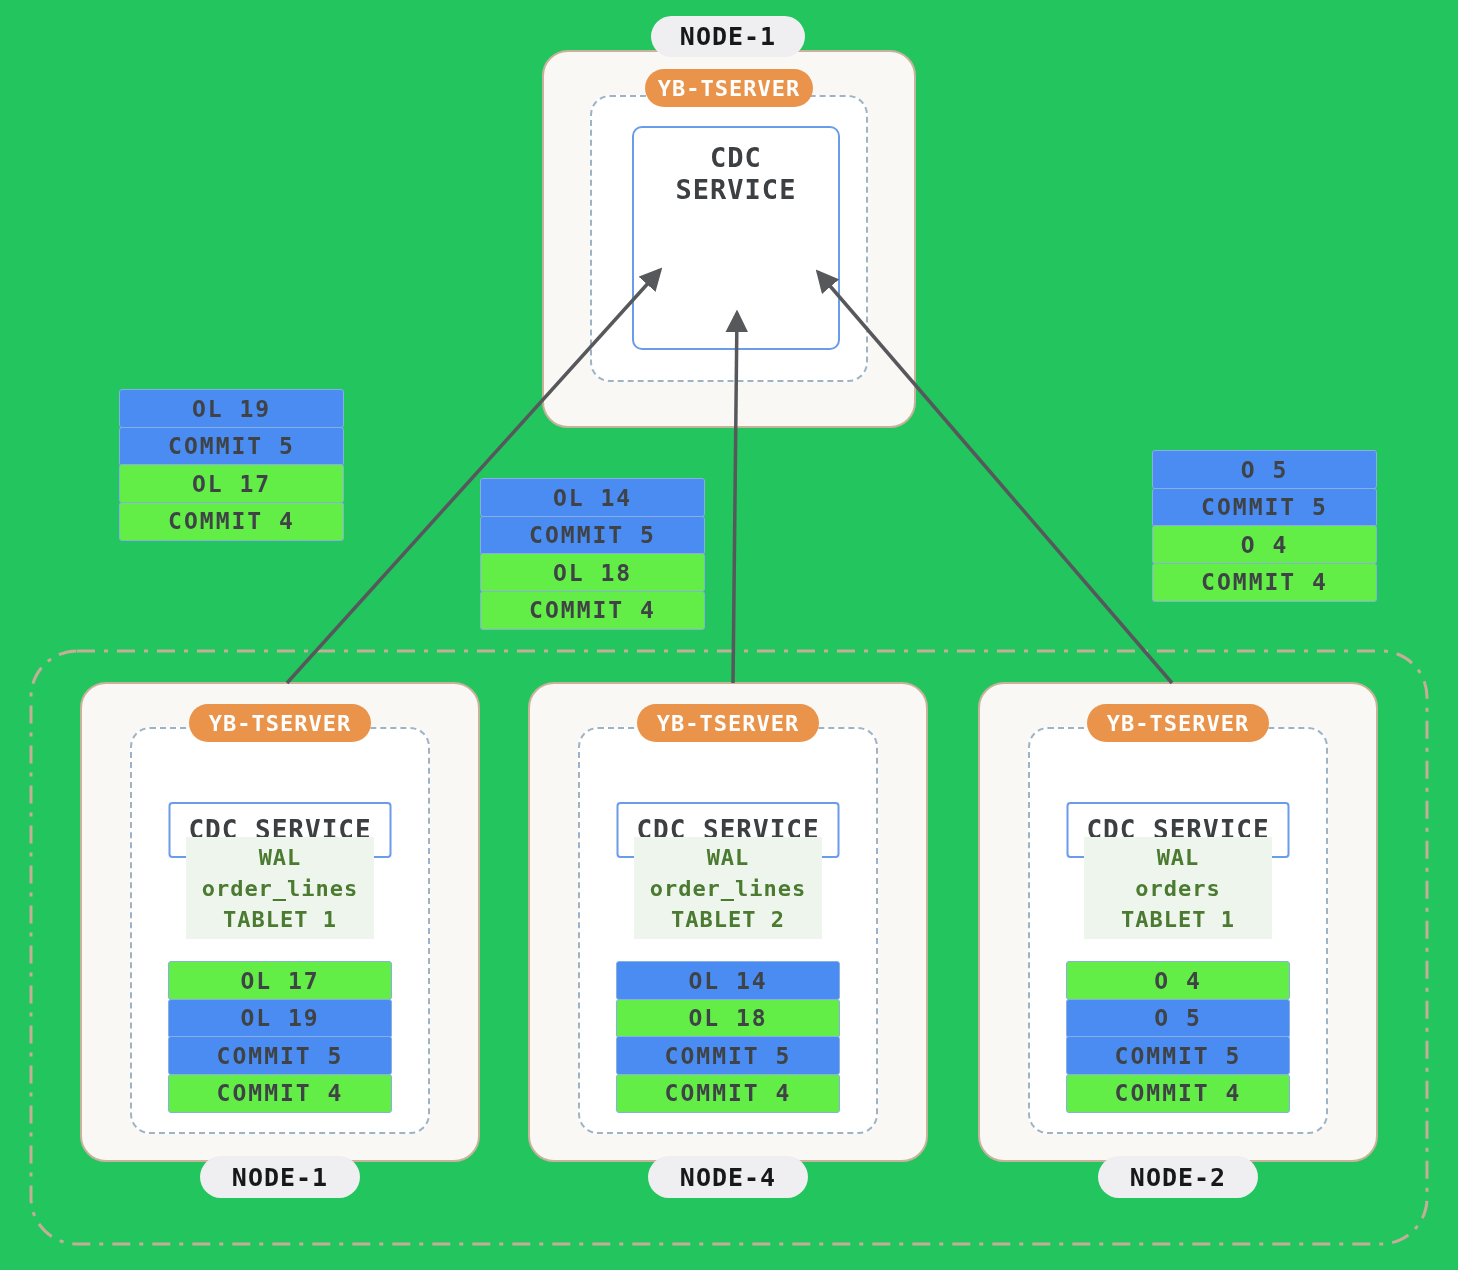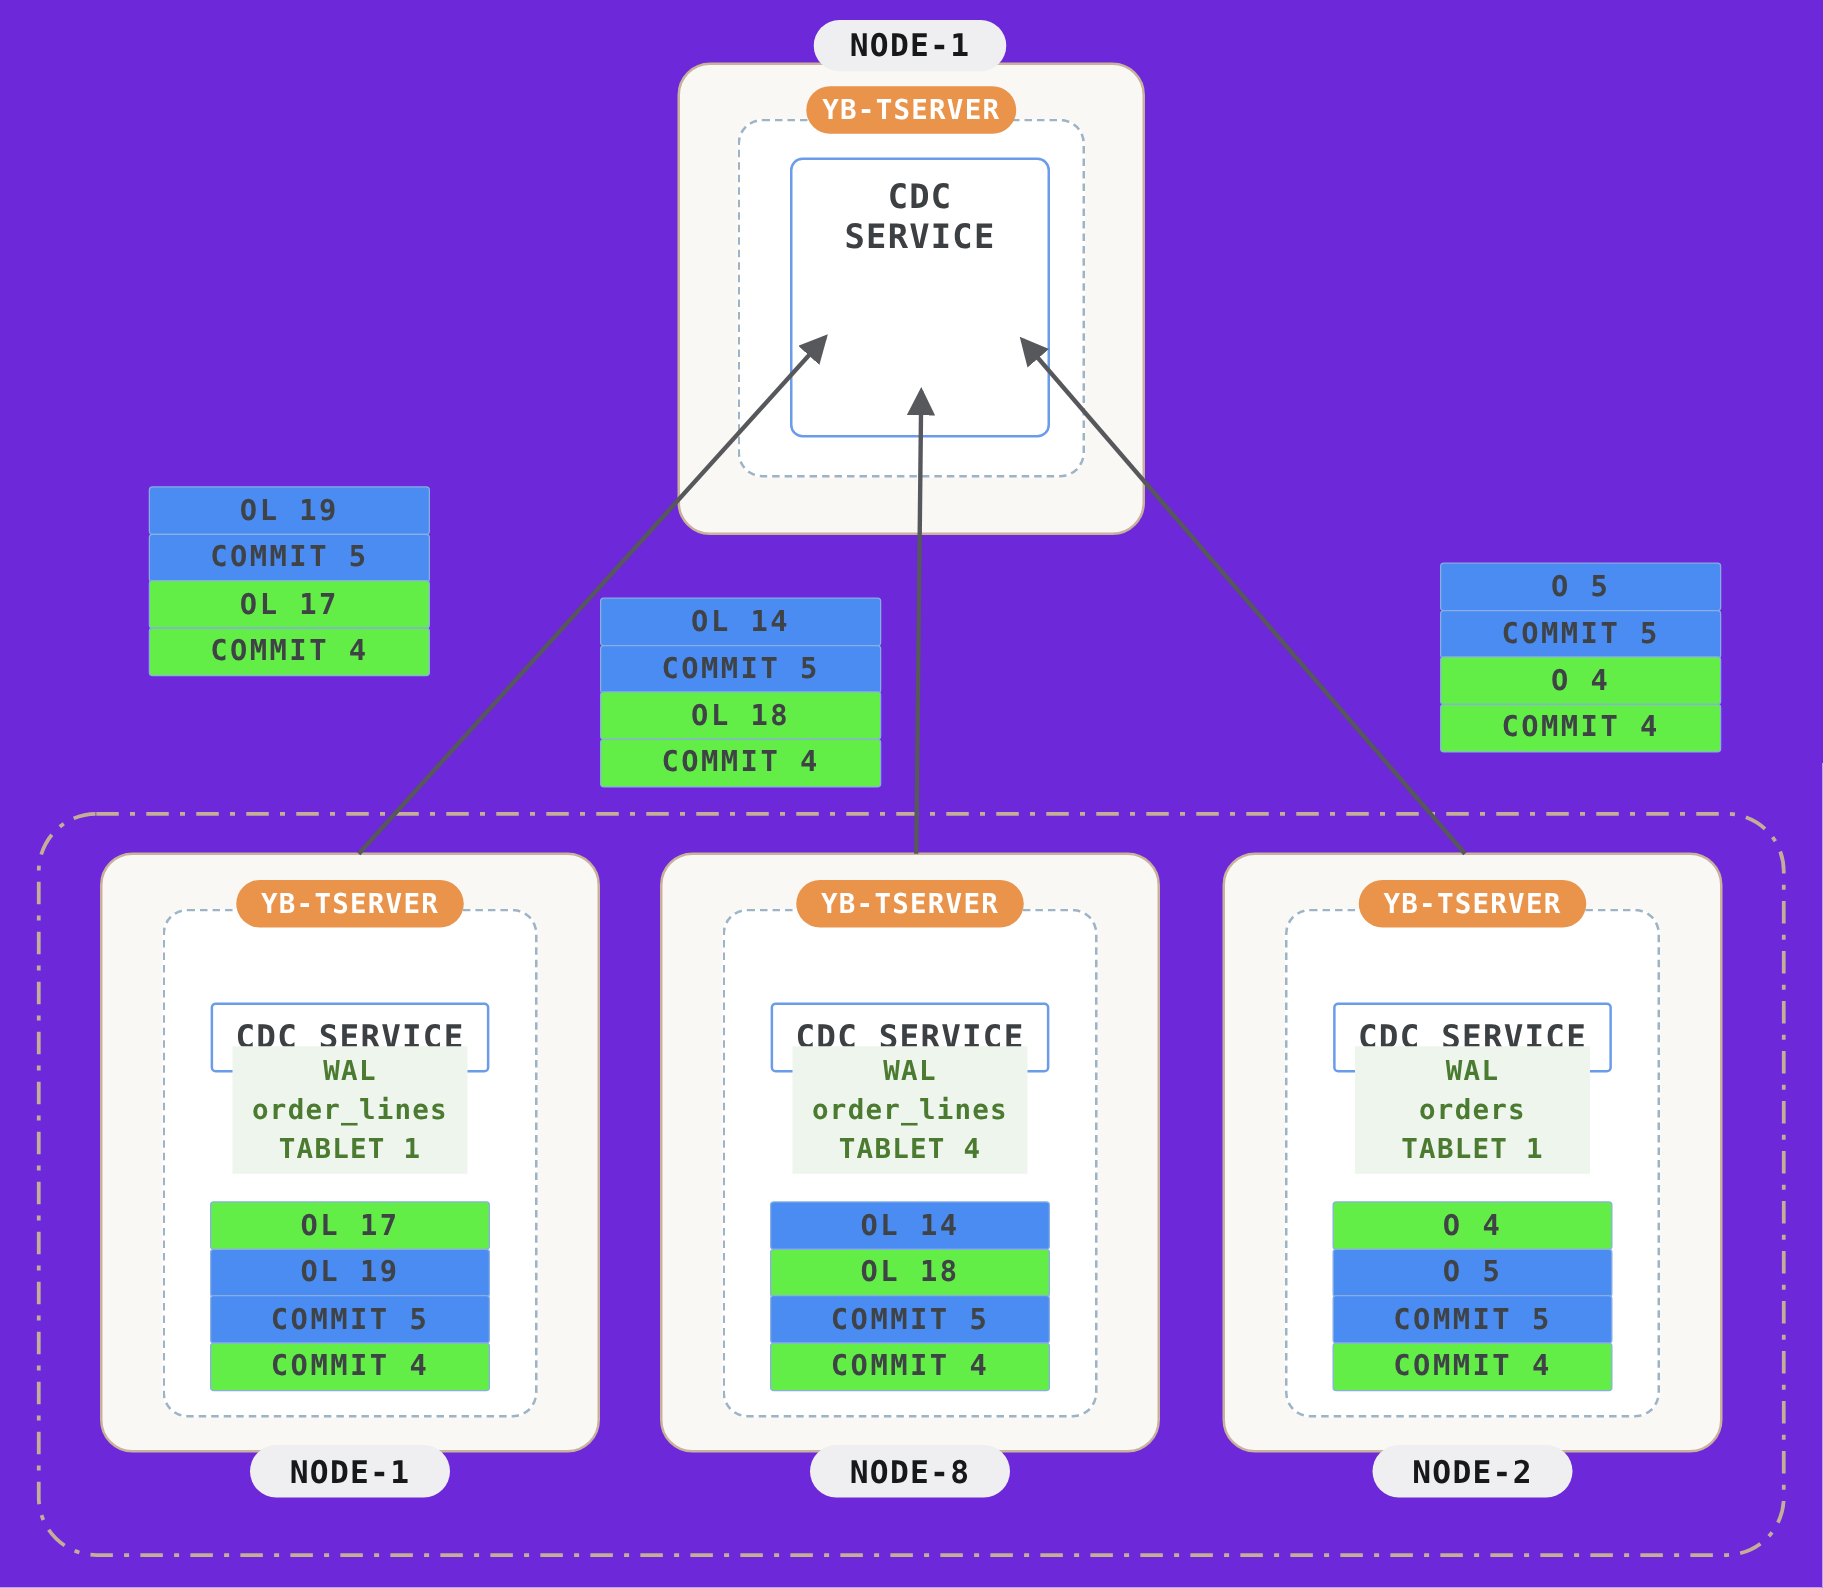--- a/index.html
+++ b/index.html
@@ -1,17 +1,17 @@
 <!DOCTYPE html>
 <html><head>
 <meta charset="utf-8">
 <style>
   html,body{margin:0;padding:0;background:#ffffff;}
   .canvas{
-    position:relative;width:1458px;height:1270px;background:#6d28d9;
+    position:relative;width:1458px;height:1270px;background:#22c55e;
     font-family:"DejaVu Sans Mono","Liberation Mono",monospace;overflow:hidden;
   }
   
   .node{
     position:absolute;background:#FAF8F5;border:2.5px solid #C9B29B;
     border-radius:26px;box-sizing:border-box;
   }
   .top-node{left:542px;top:50px;width:374px;height:378px;}
   .bnode{width:400px;height:480px;top:682px;}
   .bnode-1{left:80px;}  .bnode-2{left:528px;}  .bnode-3{left:978px;}
@@ -141,21 +141,21 @@
       </div>
   </div>
 
   <div class="node bnode bnode-2">
     <div class="dashed"></div>
     <div class="badge">YB-TSERVER</div>
     <div class="cdcbox">CDC SERVICE</div>
     <div class="walbox">
       <div>WAL</div>
       <div>order_lines</div>
-      <div>TABLET 4</div>
+      <div>TABLET 2</div>
     </div>
     <div class="stack">
         <div class="bar" style="background: rgb(74, 140, 242);">OL 14</div>
         <div class="bar" style="background: rgb(99, 238, 71);">OL 18</div>
         <div class="bar" style="background: rgb(74, 140, 242);">COMMIT 5</div>
         <div class="bar" style="background: rgb(99, 238, 71);">COMMIT 4</div>
       </div>
   </div>
 
   <div class="node bnode bnode-3">
@@ -169,21 +169,21 @@
     </div>
     <div class="stack">
         <div class="bar" style="background: rgb(99, 238, 71);">O 4</div>
         <div class="bar" style="background: rgb(74, 140, 242);">O 5</div>
         <div class="bar" style="background: rgb(74, 140, 242);">COMMIT 5</div>
         <div class="bar" style="background: rgb(99, 238, 71);">COMMIT 4</div>
       </div>
   </div>
 
   <div class="pill bottom-pill pill-n1">NODE-1</div>
-  <div class="pill bottom-pill pill-n2">NODE-8</div>
+  <div class="pill bottom-pill pill-n2">NODE-4</div>
   <div class="pill bottom-pill pill-n3">NODE-2</div>
 
   <svg class="overlay" width="1458" height="1270" viewBox="0 0 1458 1270">
     <defs>
       <marker id="ah" viewBox="0 0 10 10" refX="8.5" refY="5" markerWidth="6.5" markerHeight="6.5" orient="auto-start-reverse">
         <path d="M0,0 L10,5 L0,10 z" fill="#56585B"></path>
       </marker>
     </defs>
     <rect class="cluster-rect" x="31" y="651" width="1396" height="593" rx="46"></rect>
     <line class="arrow" x1="287" y1="683" x2="660" y2="270" marker-end="url(#ah)"></line>

